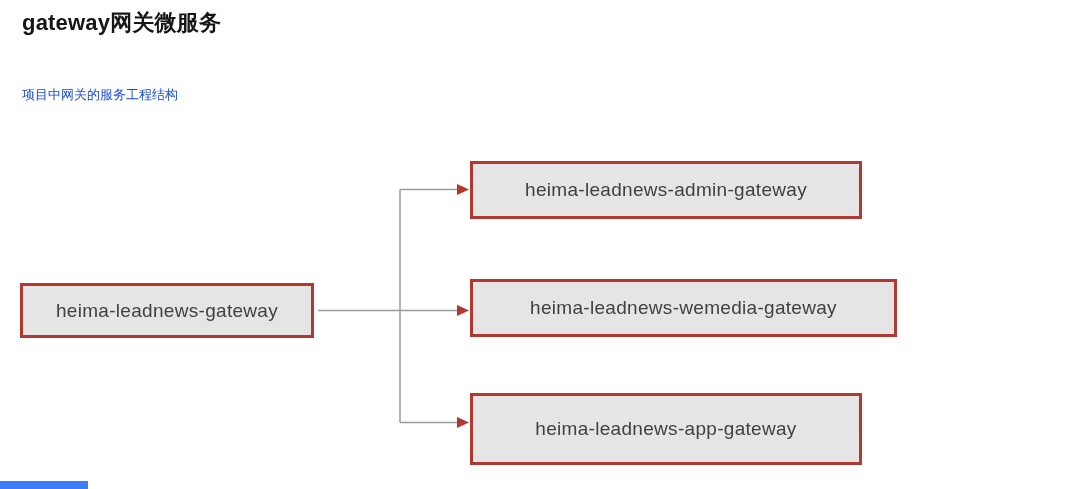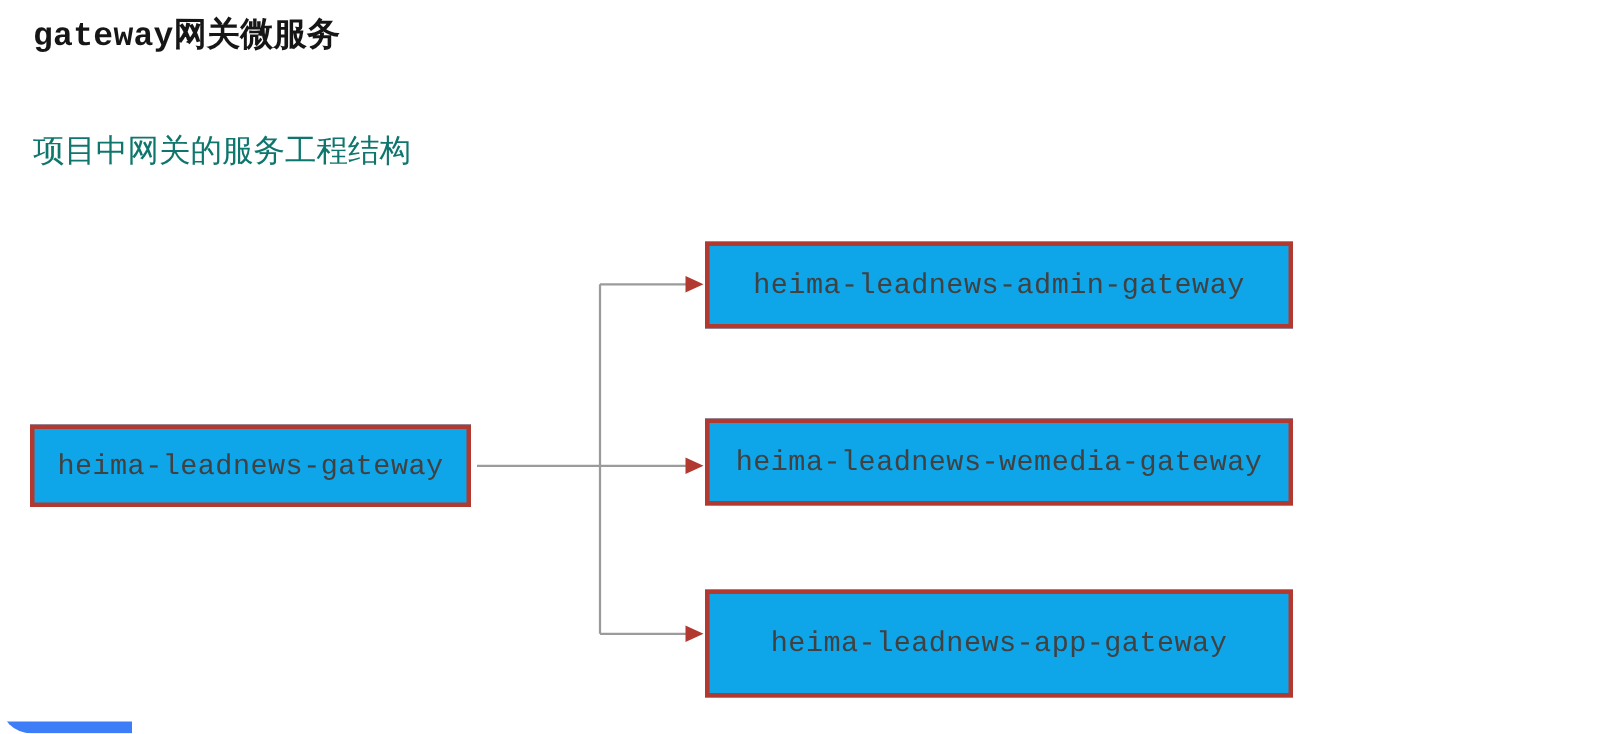--- a/index.html
+++ b/index.html
@@ -10,38 +10,37 @@
     --progress:#3d7ef8;
   }
   *{margin:0;padding:0;box-sizing:border-box;}
   html,body{background:#ffffff;}
   .page{
     position:relative;
     width:1076px;
     height:489px;
     background:#ffffff;
     overflow:hidden;
-    font-family:Liberation Mono, monospace;
-    border-radius:21px;
+    font-family:Liberation Sans, sans-serif;
   }
   .page-title{
     position:absolute;
     left:22px;
     top:8px;
     font-size:22px;
     font-weight:bold;
     color:#161616;
     letter-spacing:0.2px;
   }
   .section-description{
     position:absolute;
     left:22px;
     top:86px;
-    font-size:21px;
-    color:#0f766e;
+    font-size:13px;
+    color:#1d4ed8;
   }
   .diagram{
     position:absolute;
     left:0;
     top:0;
     width:1076px;
     height:489px;
   }
   .connectors{
     position:absolute;
@@ -52,21 +51,21 @@
   .connectors line{
     stroke:var(--line);
     stroke-width:1.5;
   }
   .connectors polygon{
     fill:var(--arrow);
   }
   .node{
     position:absolute;
     border:3px solid var(--node-border);
-    background:#0ea5e9;
+    background:#e5e5e5;
     display:flex;
     align-items:center;
     justify-content:center;
     font-size:19px;
     color:var(--node-text);
     letter-spacing:0.3px;
   }
   .node-root{
     left:20px;
     top:283px;
@@ -75,21 +74,21 @@
   }
   .node-admin{
     left:470px;
     top:161px;
     width:392px;
     height:58px;
   }
   .node-wemedia{
     left:470px;
     top:279px;
-    width:392px;
+    width:427px;
     height:58px;
   }
   .node-app{
     left:470px;
     top:393px;
     width:392px;
     height:72px;
   }
   .progress-bar{
     position:absolute;

